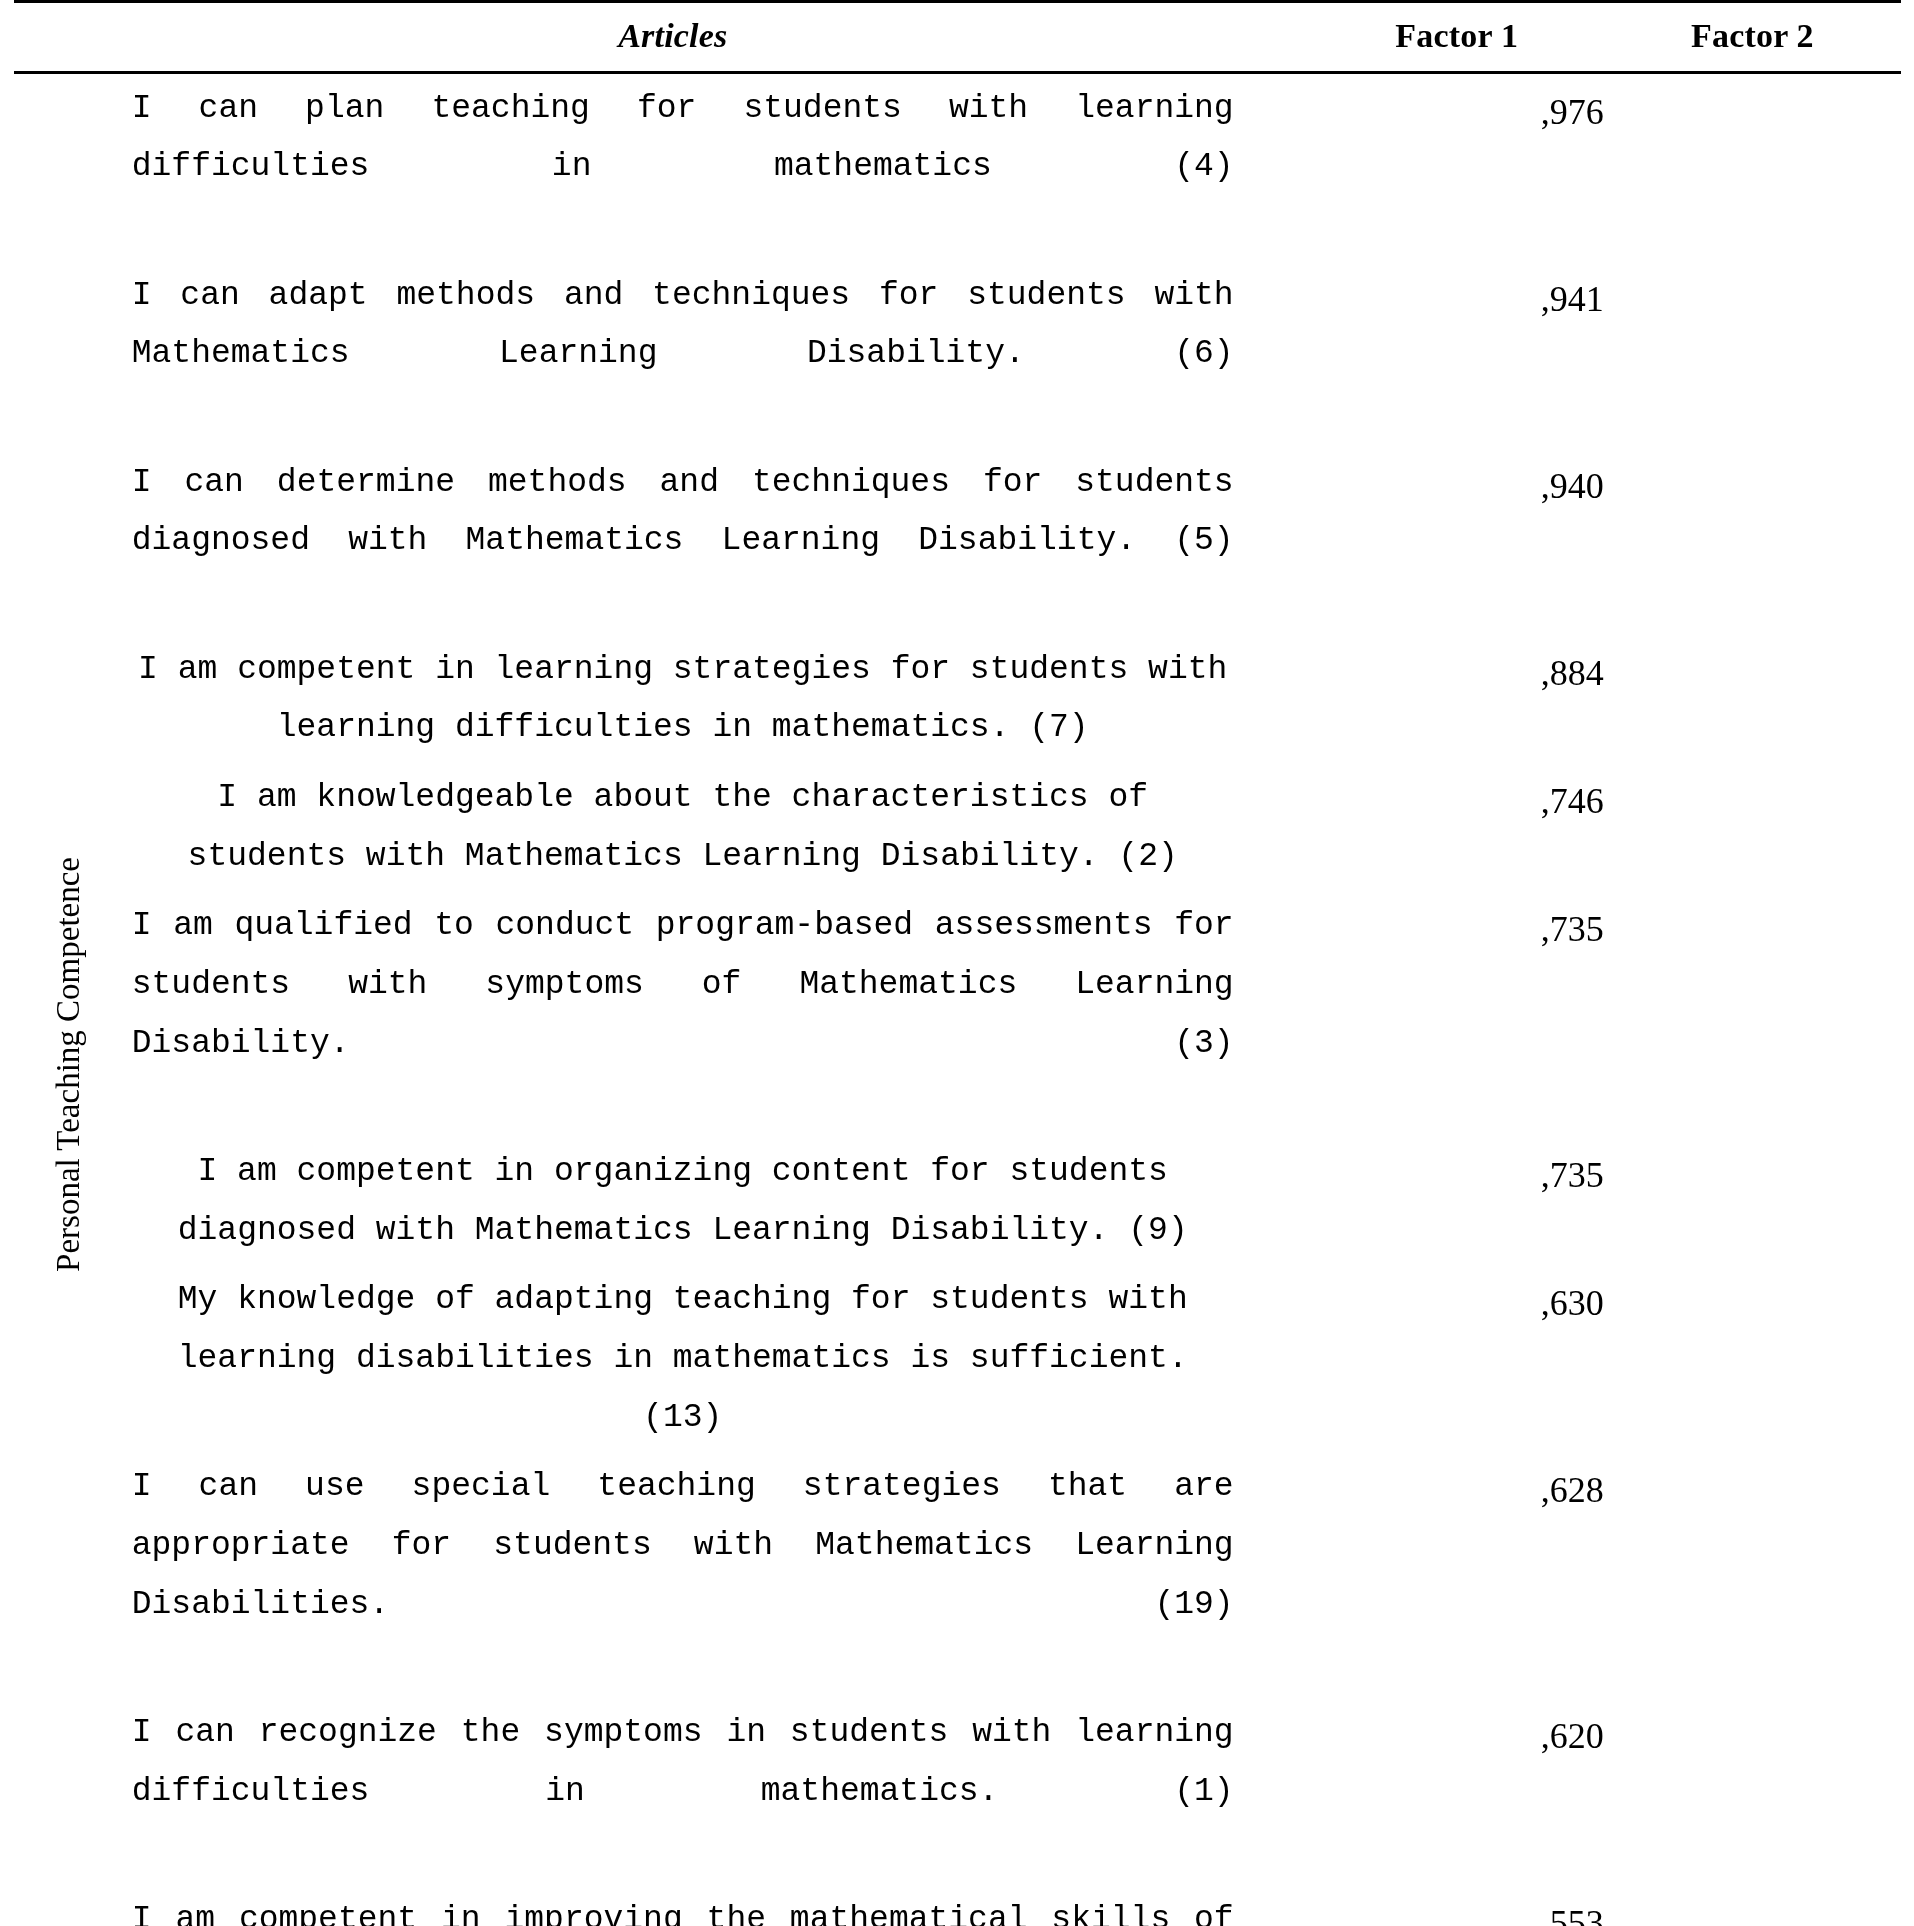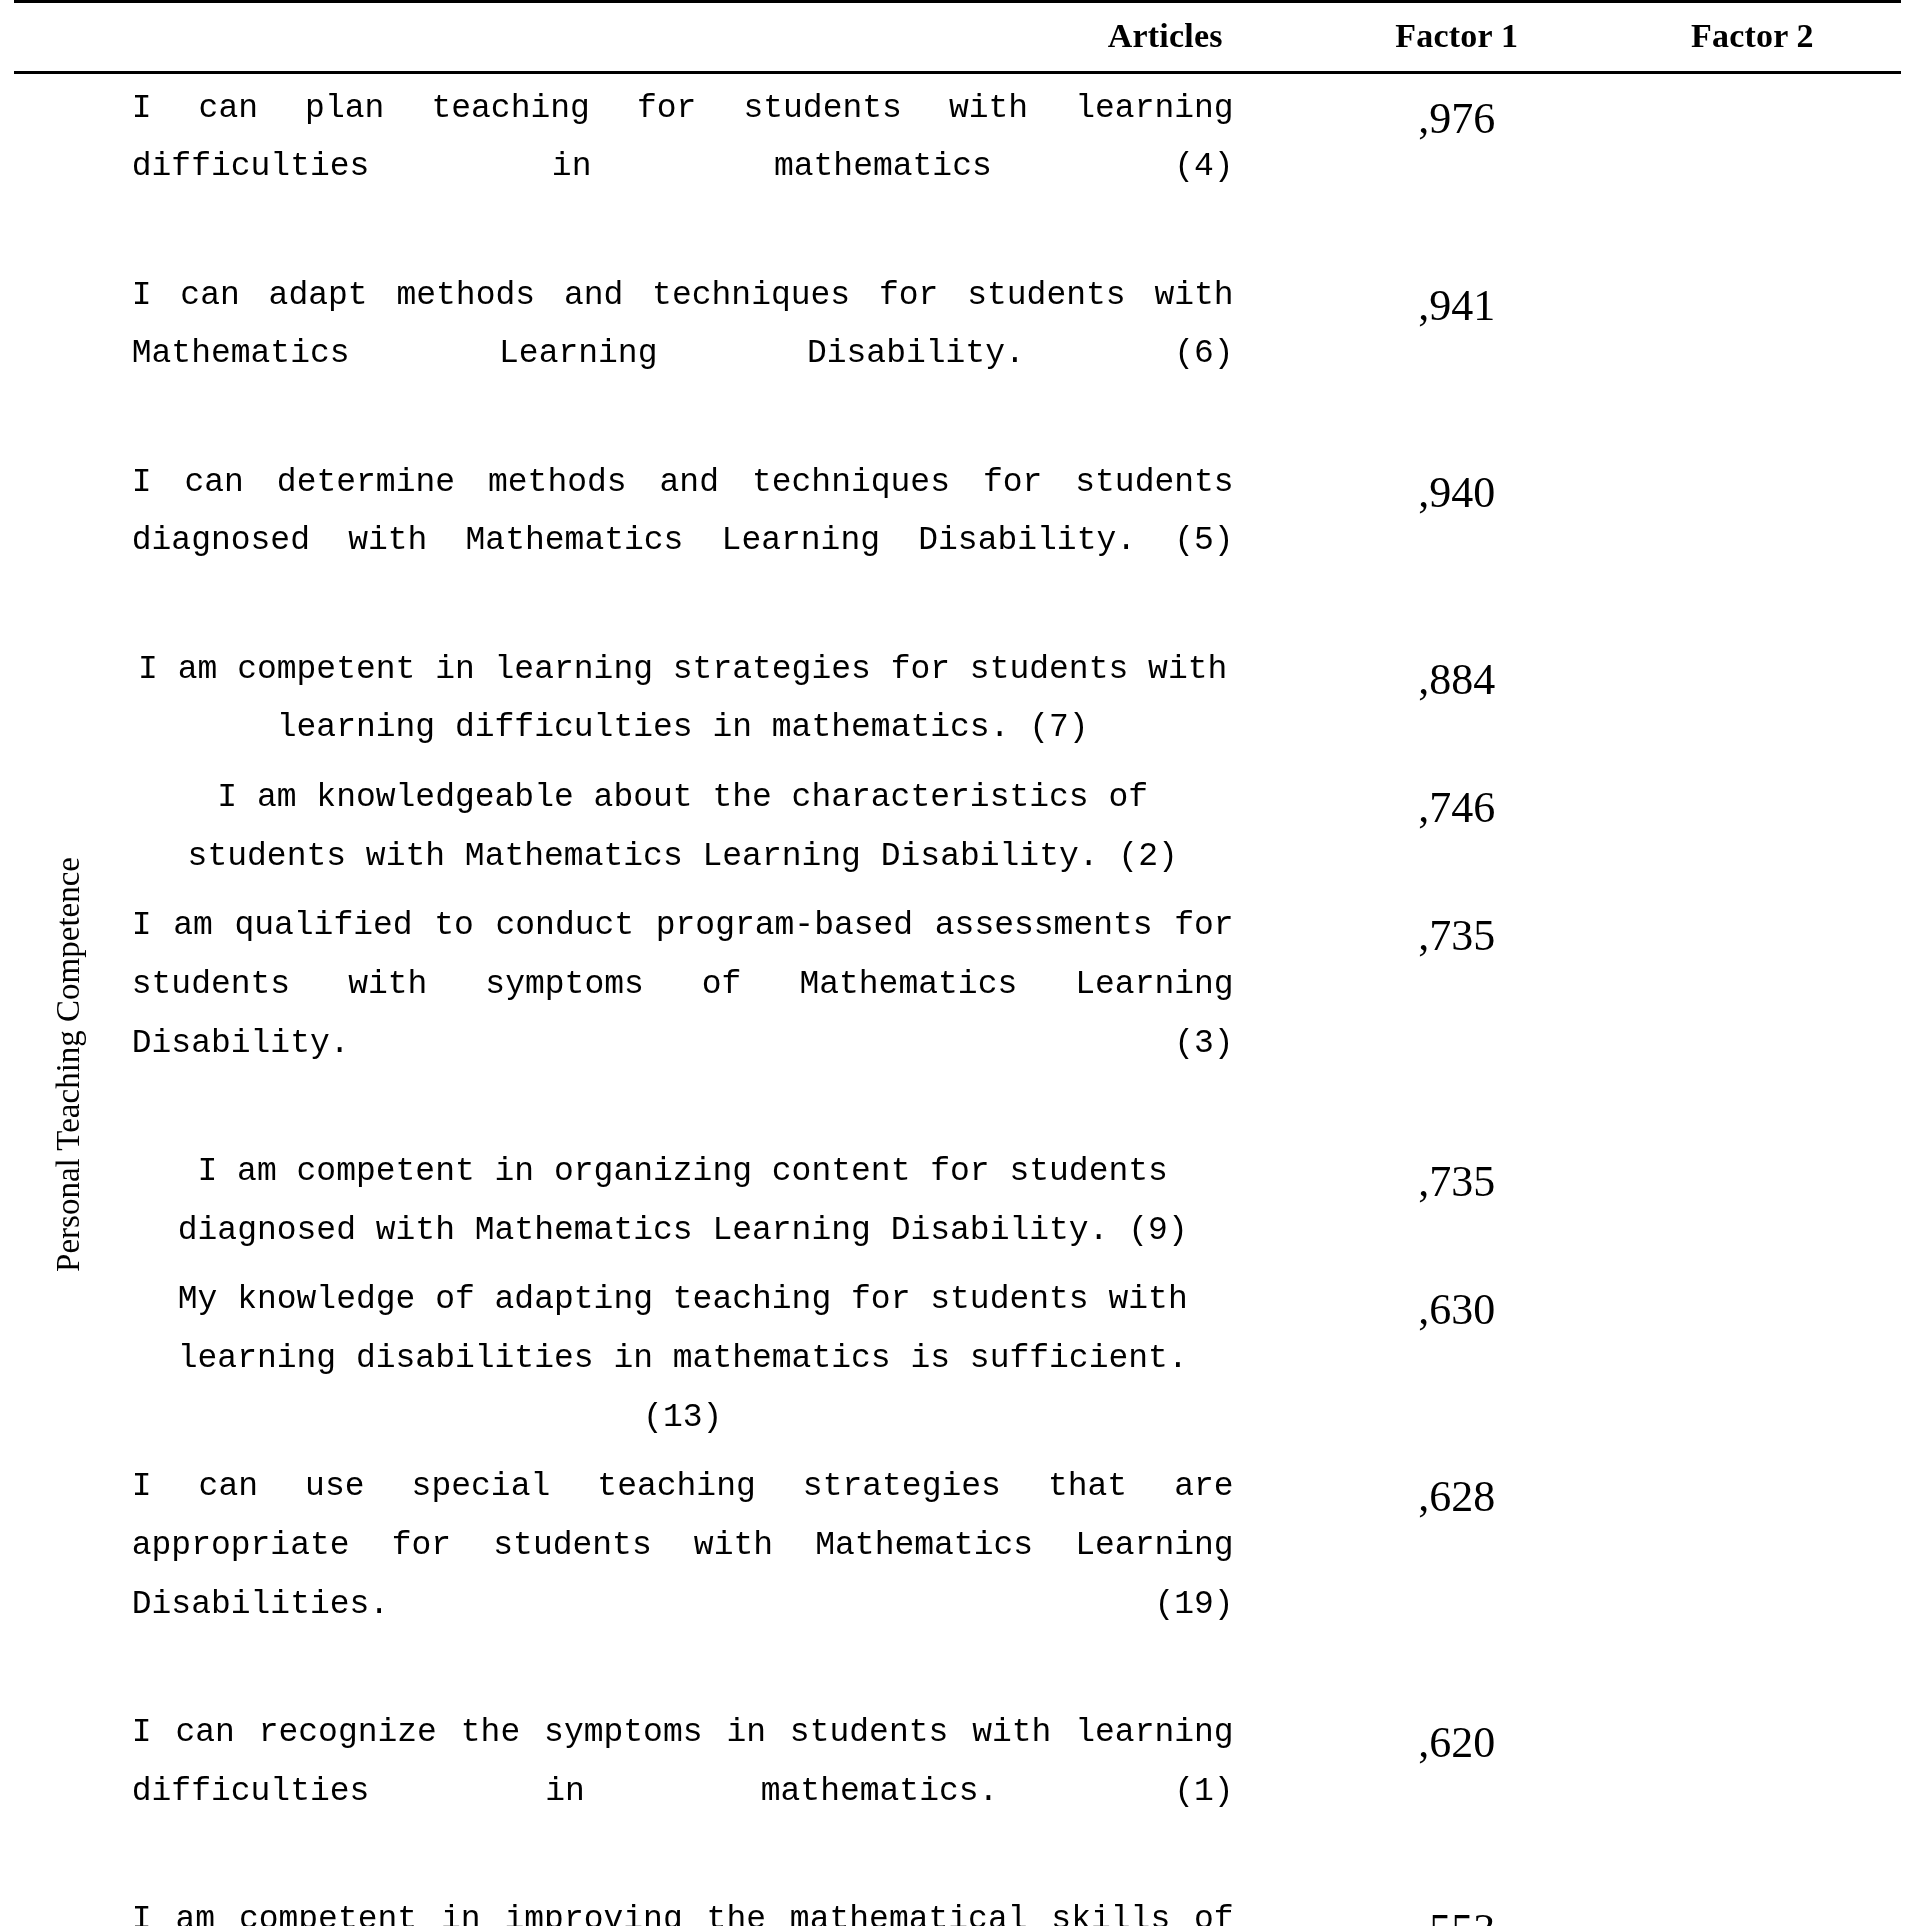--- a/index.html
+++ b/index.html
@@ -40,21 +40,21 @@
 
   
   thead th {
     font-weight: bold;
     font-size: 34px;
     padding: 14px 0 16.3px 0;
     vertical-align: middle;
     letter-spacing: 0.2px;
   }
   th.h-group { }
-  th.h-articles { text-align: right; padding-right: 87px; }
+  th.h-articles { text-align: center; padding-right: 87px; font-style: italic; }
   th.h-factor   { }
 
   
   tbody td {
     vertical-align: top;
     font-size: 33px;
     line-height: 1.78;
     padding: 0;
   }
 
@@ -83,22 +83,22 @@
   }
   td.item-cell.ragged { text-align: center; }
   
   td.item-cell .line-fill {
     display: inline-block;
     width: 100%;
     height: 0;
   }
 
   td.val-cell {
-    text-align: center;
-    font-size: 44px;
+    text-align: right;
+    font-size: 36px;
     padding-top: 5.4px;
     line-height: 1.78;
   }
 
   tr.alpha-row td {
     text-align: center;
     font-weight: normal;
     font-size: 33px;
     padding: 6.5px 0 8.7px 0;
   }

